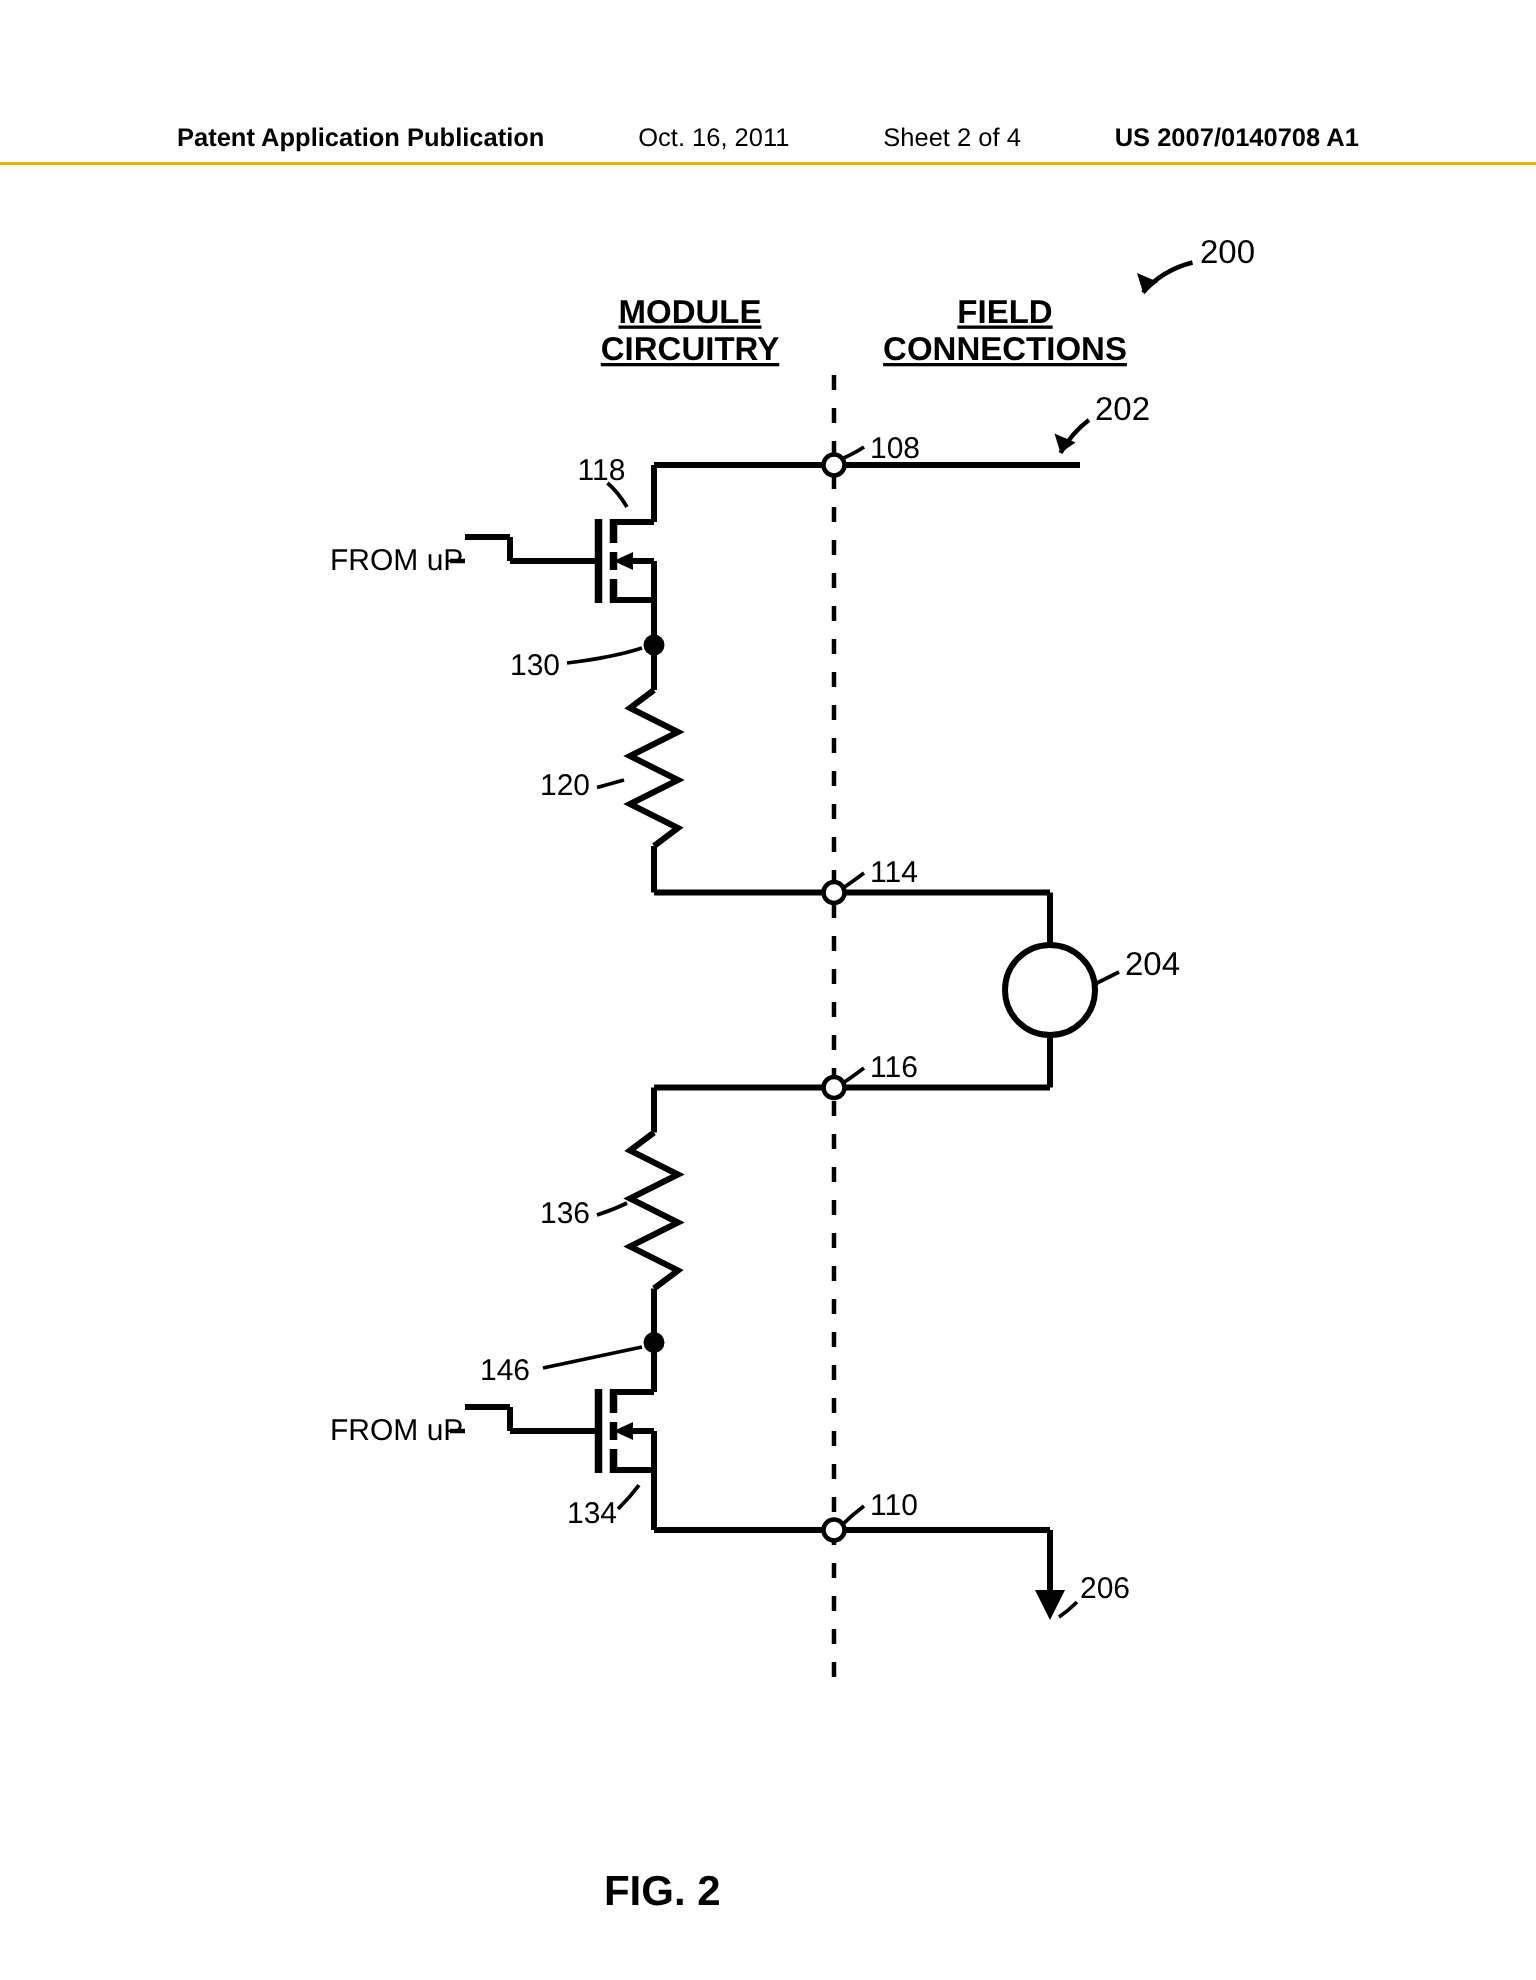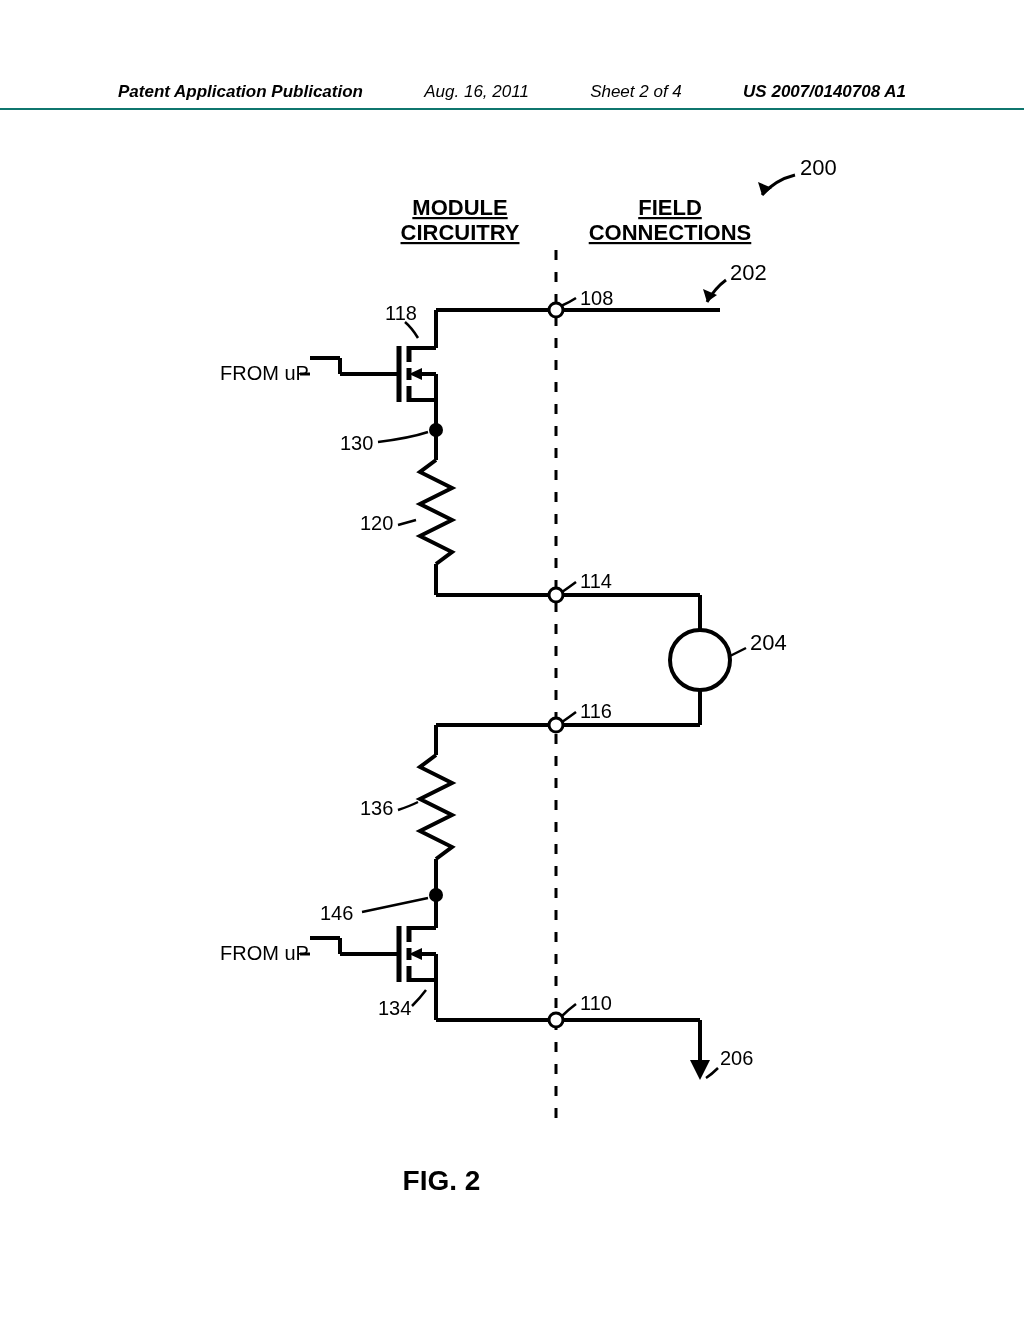--- a/index.html
+++ b/index.html
@@ -9,23 +9,22 @@
     background: #fff;
     font-family: Arial, Helvetica, sans-serif;
     position: relative;
     color: #000;
   }
   .header {
     position: absolute;
     top: 82px;
     left: 0;
     width: 100%;
-    border-bottom: 2px solid #0f766e;
+    border-bottom: 2px solid #eab308;
     padding: 0 0 6px 0;
-    font-style: italic;
   }
   .header-inner {
     display: flex;
     justify-content: space-between;
     padding: 0 118px 0 118px;
     font-size: 17px;
   }
   .header-inner .left { font-weight: bold; }
   .header-inner .mid { }
   .header-inner .right { font-weight: bold; }
@@ -33,39 +32,39 @@
   .figure-area {
     position: absolute;
     top: 120px;
     left: 0;
     width: 1024px;
     height: 1050px;
   }
 
   .fig-caption {
     position: absolute;
-    top: 1165px;
+    top: 1245px;
     left: 0;
     width: 883px;
     text-align: center;
     font-size: 28px;
     font-weight: bold;
   }
 
   svg text {
     font-family: Arial, Helvetica, sans-serif;
   }
 </style>
 </head>
 <body>
 
 <div class="header">
   <div class="header-inner">
     <span class="left">Patent Application Publication</span>
-    <span class="mid">Aug. 16, 2011</span>
+    <span class="mid">Oct. 16, 2011</span>
     <span class="mid">Sheet 2 of 4</span>
     <span class="right">US 2007/0140708 A1</span>
   </div>
 </div>
 
 <div class="figure-area">
 <svg viewBox="0 0 1024 1050" width="1024" height="1050">
 
   <g>
     <text x="460" y="95" font-size="22" font-weight="bold" text-anchor="middle" text-decoration="underline">MODULE</text>

